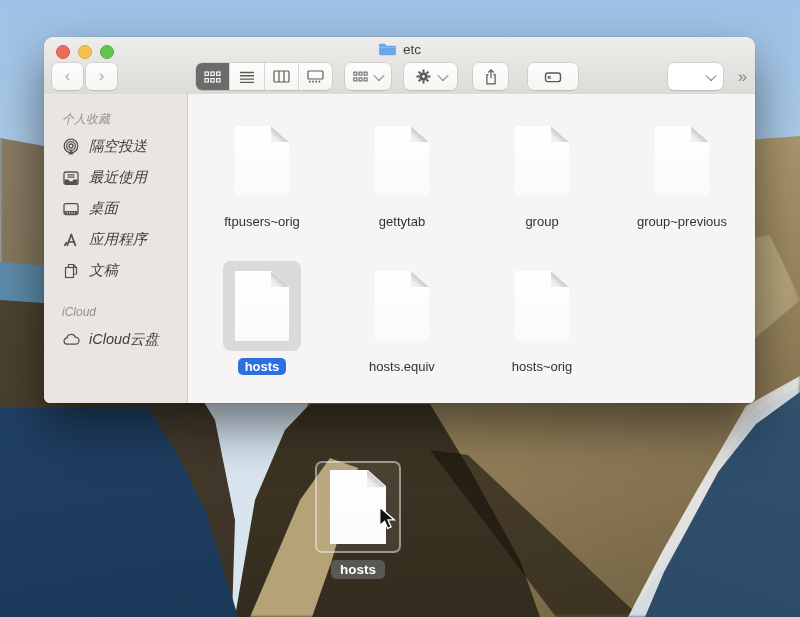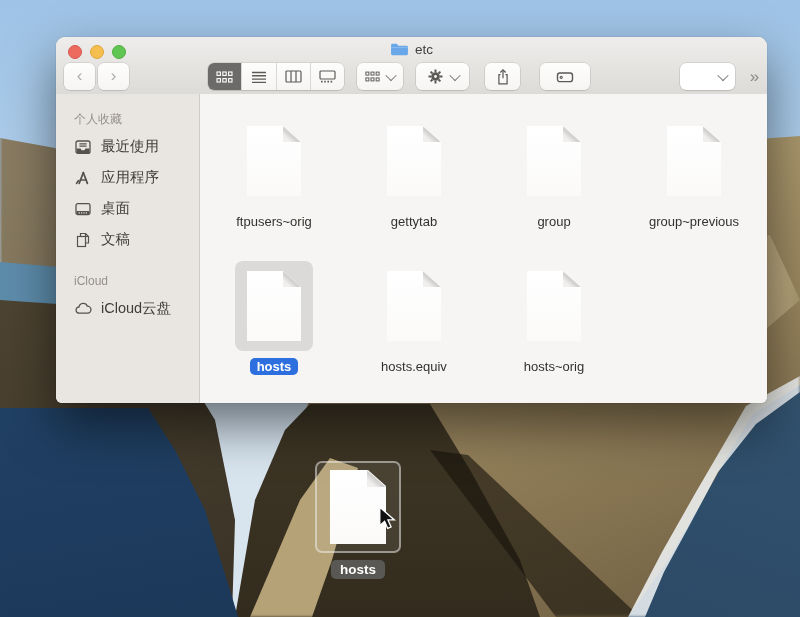--- a/index.html
+++ b/index.html
@@ -14,21 +14,21 @@
   .sand-ridge{clip-path:polygon(250px 617px,300px 500px,330px 458px,358px 468px,332px 560px,312px 617px);background:#b5a276;filter:blur(1.5px);}
   .crevice{clip-path:polygon(430px 450px,468px 455px,640px 617px,556px 617px);background:rgba(25,20,12,.62);filter:blur(2px);}
   .hill-left{clip-path:polygon(0 138px,55px 148px,95px 185px,120px 240px,125px 300px,110px 332px,0 336px);background:linear-gradient(180deg,#8d7d60,#73644a);filter:blur(1.5px);opacity:.95;}
   .water-left{clip-path:polygon(0 262px,118px 272px,122px 306px,0 318px);background:#5d8cab;filter:blur(.6px);}
   .rock-left{clip-path:polygon(0 300px,115px 308px,175px 355px,215px 420px,235px 520px,232px 617px,0 617px);background:linear-gradient(150deg,#5a4f3a,#3e3628 60%,#2c281f);}
   .ocean-left{clip-path:polygon(0 408px,148px 408px,175px 450px,205px 510px,230px 590px,238px 617px,0 617px);background:linear-gradient(170deg,#2c5680,#204064 55%,#1a3555);}
   .ocean-right{clip-path:polygon(800px 385px,800px 617px,628px 617px,668px 560px,700px 505px,728px 455px,752px 415px);background:linear-gradient(200deg,#4a687f,#30506d 50%,#284460);}
   .foam-right{clip-path:polygon(746px 406px,800px 376px,800px 392px,756px 424px,718px 472px,688px 528px,664px 572px,645px 617px,628px 617px,662px 552px,696px 492px,724px 444px);background:rgba(242,246,248,.85);filter:blur(1.5px);}
   
   .window{position:absolute;left:44px;top:37px;width:711px;height:366px;border-radius:9px 9px 6px 6px;overflow:hidden;
-    box-shadow:0 22px 50px rgba(0,0,0,.5),0 0 1px rgba(0,0,0,.45);background:#f6f5f3;margin-left:12px;}
+    box-shadow:0 22px 50px rgba(0,0,0,.5),0 0 1px rgba(0,0,0,.45);background:#f6f5f3;}
   .chrome{position:absolute;left:0;top:0;right:0;height:57px;background:linear-gradient(180deg,#eeedeb,#dddbd8);border-bottom:1px solid #b4b2af;}
   .titlebar{position:relative;height:25px;}
   .lights{position:absolute;left:12px;top:8px;display:flex;gap:8px;}
   .light{width:12px;height:12px;border-radius:50%;}
   .light.red{background:#ec6a5e;border:.5px solid #d55850;}
   .light.yellow{background:#f5bf4f;border:.5px solid #dfa73c;}
   .light.green{background:#61c554;border:.5px solid #4eb03f;}
   .titlewrap{position:absolute;left:0;right:0;top:5px;display:flex;justify-content:center;align-items:center;gap:6px;}
   .titletext{font-size:13.5px;font-weight:500;color:#3e3e3e;}
   .toolbar{position:relative;height:32px;}
@@ -37,21 +37,21 @@
   .navchev{font-size:17px;line-height:1;color:#ababab;font-weight:400;padding-bottom:2px;}
   .seg{position:absolute;left:152px;top:1px;width:136px;height:27px;border-radius:6px;background:linear-gradient(180deg,#fdfdfc,#f6f5f3);
     box-shadow:0 0 0 .5px rgba(0,0,0,.16),0 1px 1px rgba(0,0,0,.08);display:flex;overflow:hidden;}
   .seg > div{flex:1;display:flex;align-items:center;justify-content:center;color:#5c5a57;border-right:1px solid #d9d7d4;}
   .seg > div:last-child{border-right:none;}
   .seg > div.sel{background:#6d6b69;color:#ffffff;}
   .chev{width:7px;height:7px;border-right:1.6px solid #7e7c79;border-bottom:1.6px solid #7e7c79;transform:rotate(45deg) translate(-1px,-1px);margin-left:7px;}
   .overflow{position:absolute;left:686px;top:1px;width:24px;height:27px;display:flex;align-items:center;justify-content:center;color:#8a8885;font-size:17px;letter-spacing:-1px;}
   .body{position:absolute;left:0;top:57px;right:0;bottom:0;display:flex;}
   
-  .sidebar{width:144px;background:#e9e6e2;border-right:1px solid #cfccc8;padding:13px 0 16px 18px;box-sizing:border-box;overflow:hidden;}
+  .sidebar{width:144px;background:#e9e6e2;border-right:1px solid #cfccc8;padding:13px 0 16px 18px;box-sizing:border-box;overflow:hidden;font-style:italic;}
   .sb-header{height:24px;display:flex;align-items:center;font-size:12px;color:#96918a;font-weight:500;}
   .sb-item{height:31px;display:flex;align-items:center;gap:9px;font-size:14.5px;color:#403d39;cursor:default;}
   .sb-item svg{flex:0 0 auto;}
   .sb-gap{height:14px;}
   
   .content{flex:1;background:#f6f5f3;padding:22px 0 0 4px;box-sizing:border-box;display:grid;grid-template-columns:repeat(4,140px);grid-auto-rows:145px;align-content:start;}
   .file{display:flex;flex-direction:column;align-items:center;gap:7px;}
   .iconbox{width:78px;height:90px;border-radius:8px;display:flex;align-items:center;justify-content:center;}
   .file.selected .iconbox{background:#dbdad8;}
   .doc{position:relative;width:54px;height:70px;background:linear-gradient(180deg,#ffffff,#fbfaf9);
@@ -203,61 +203,72 @@
           <span class="chev" style="margin-left:30px;"></span>
         </div>
         <div class="overflow">»</div>
       </div>
     </div>
 
     <div class="body">
       <aside class="sidebar">
         <div class="sb-header">个人收藏</div>
 
+        <div class="sb-item">
+          <svg width="18" height="18" viewBox="0 0 18 18">
+            <g fill="none" stroke="#55524d" stroke-width="1.3">
+              <circle cx="9" cy="8" r="2"></circle>
+                <circle cx="9" cy="8" r="4.4"></circle>
+                <circle cx="9" cy="8" r="6.8"></circle>
+            </g>
+            <path d="M6.6 16.4 L9 11.6 L11.4 16.4 Z" fill="#55524d"></path>
+          </svg>
+          <span>隔空投送</span>
+        </div>
 
         <div class="sb-item">
           <svg width="18" height="18" viewBox="0 0 18 18">
             <rect x="2" y="3" width="14" height="12.4" rx="2" fill="none" stroke="#55524d" stroke-width="1.3"></rect>
             <g stroke="#55524d" stroke-width="1.1">
                 <line x1="5.4" y1="5.9" x2="12.6" y2="5.9"></line>
                 <line x1="5.4" y1="8.1" x2="12.6" y2="8.1"></line>
               </g>
             <path d="M2.6 10.4 H6.6 L7.6 12.2 H10.4 L11.4 10.4 H15.4 V13.4 A1.9 1.9 0 0 1 13.5 15.3 H4.5 A1.9 1.9 0 0 1 2.6 13.4 Z" fill="#55524d"></path>
           </svg>
           <span>最近使用</span>
-        </div>
-
-        <div class="sb-item">
-          <svg width="18" height="18" viewBox="0 0 18 18">
-            <g stroke="#55524d" stroke-width="1.7" stroke-linecap="round" fill="none">
-              <line x1="5.2" y1="14.4" x2="9.3" y2="3.6"></line>
-              <line x1="13.4" y1="14.4" x2="9.3" y2="3.6"></line>
-              <line x1="6.4" y1="11" x2="12.3" y2="11"></line>
-              <line x1="2.6" y1="14.4" x2="4.3" y2="11.7"></line>
-            </g>
-          </svg>
-          <span>应用程序</span>
         </div>
 
         <div class="sb-item">
           <svg width="18" height="18" viewBox="0 0 18 18">
             <rect x="2" y="3.6" width="14" height="11" rx="1.8" fill="none" stroke="#55524d" stroke-width="1.3"></rect>
             <path d="M2.6 11 H15.4 V12.8 A1.8 1.8 0 0 1 13.6 14.6 H4.4 A1.8 1.8 0 0 1 2.6 12.8 Z" fill="#55524d"></path>
             <g stroke="#e9e6e2" stroke-width="1.2">
                 <line x1="4.6" y1="12.8" x2="5.8" y2="12.8"></line>
                 <line x1="7" y1="12.8" x2="8.2" y2="12.8"></line>
                 <line x1="9.4" y1="12.8" x2="10.6" y2="12.8"></line>
                 <line x1="11.8" y1="12.8" x2="13" y2="12.8"></line>
               </g>
           </svg>
           <span>桌面</span>
         </div>
 
         <div class="sb-item">
           <svg width="18" height="18" viewBox="0 0 18 18">
+            <g stroke="#55524d" stroke-width="1.7" stroke-linecap="round" fill="none">
+              <line x1="5.2" y1="14.4" x2="9.3" y2="3.6"></line>
+              <line x1="13.4" y1="14.4" x2="9.3" y2="3.6"></line>
+              <line x1="6.4" y1="11" x2="12.3" y2="11"></line>
+              <line x1="2.6" y1="14.4" x2="4.3" y2="11.7"></line>
+            </g>
+          </svg>
+          <span>应用程序</span>
+        </div>
+
+        <div class="sb-item">
+          <svg width="18" height="18" viewBox="0 0 18 18">
             <path d="M6.5 2.5 H11.5 L14.5 5.5 V12 H6.5 Z" fill="#e9e6e2" stroke="#55524d" stroke-width="1.2"></path>
             <path d="M11.5 2.5 V5.5 H14.5" fill="none" stroke="#55524d" stroke-width="1.2"></path>
             <rect x="3.5" y="5.5" width="8" height="10" fill="#e9e6e2" stroke="#55524d" stroke-width="1.2"></rect>
           </svg>
           <span>文稿</span>
         </div>
 
 
 
         <div class="sb-gap"></div>

